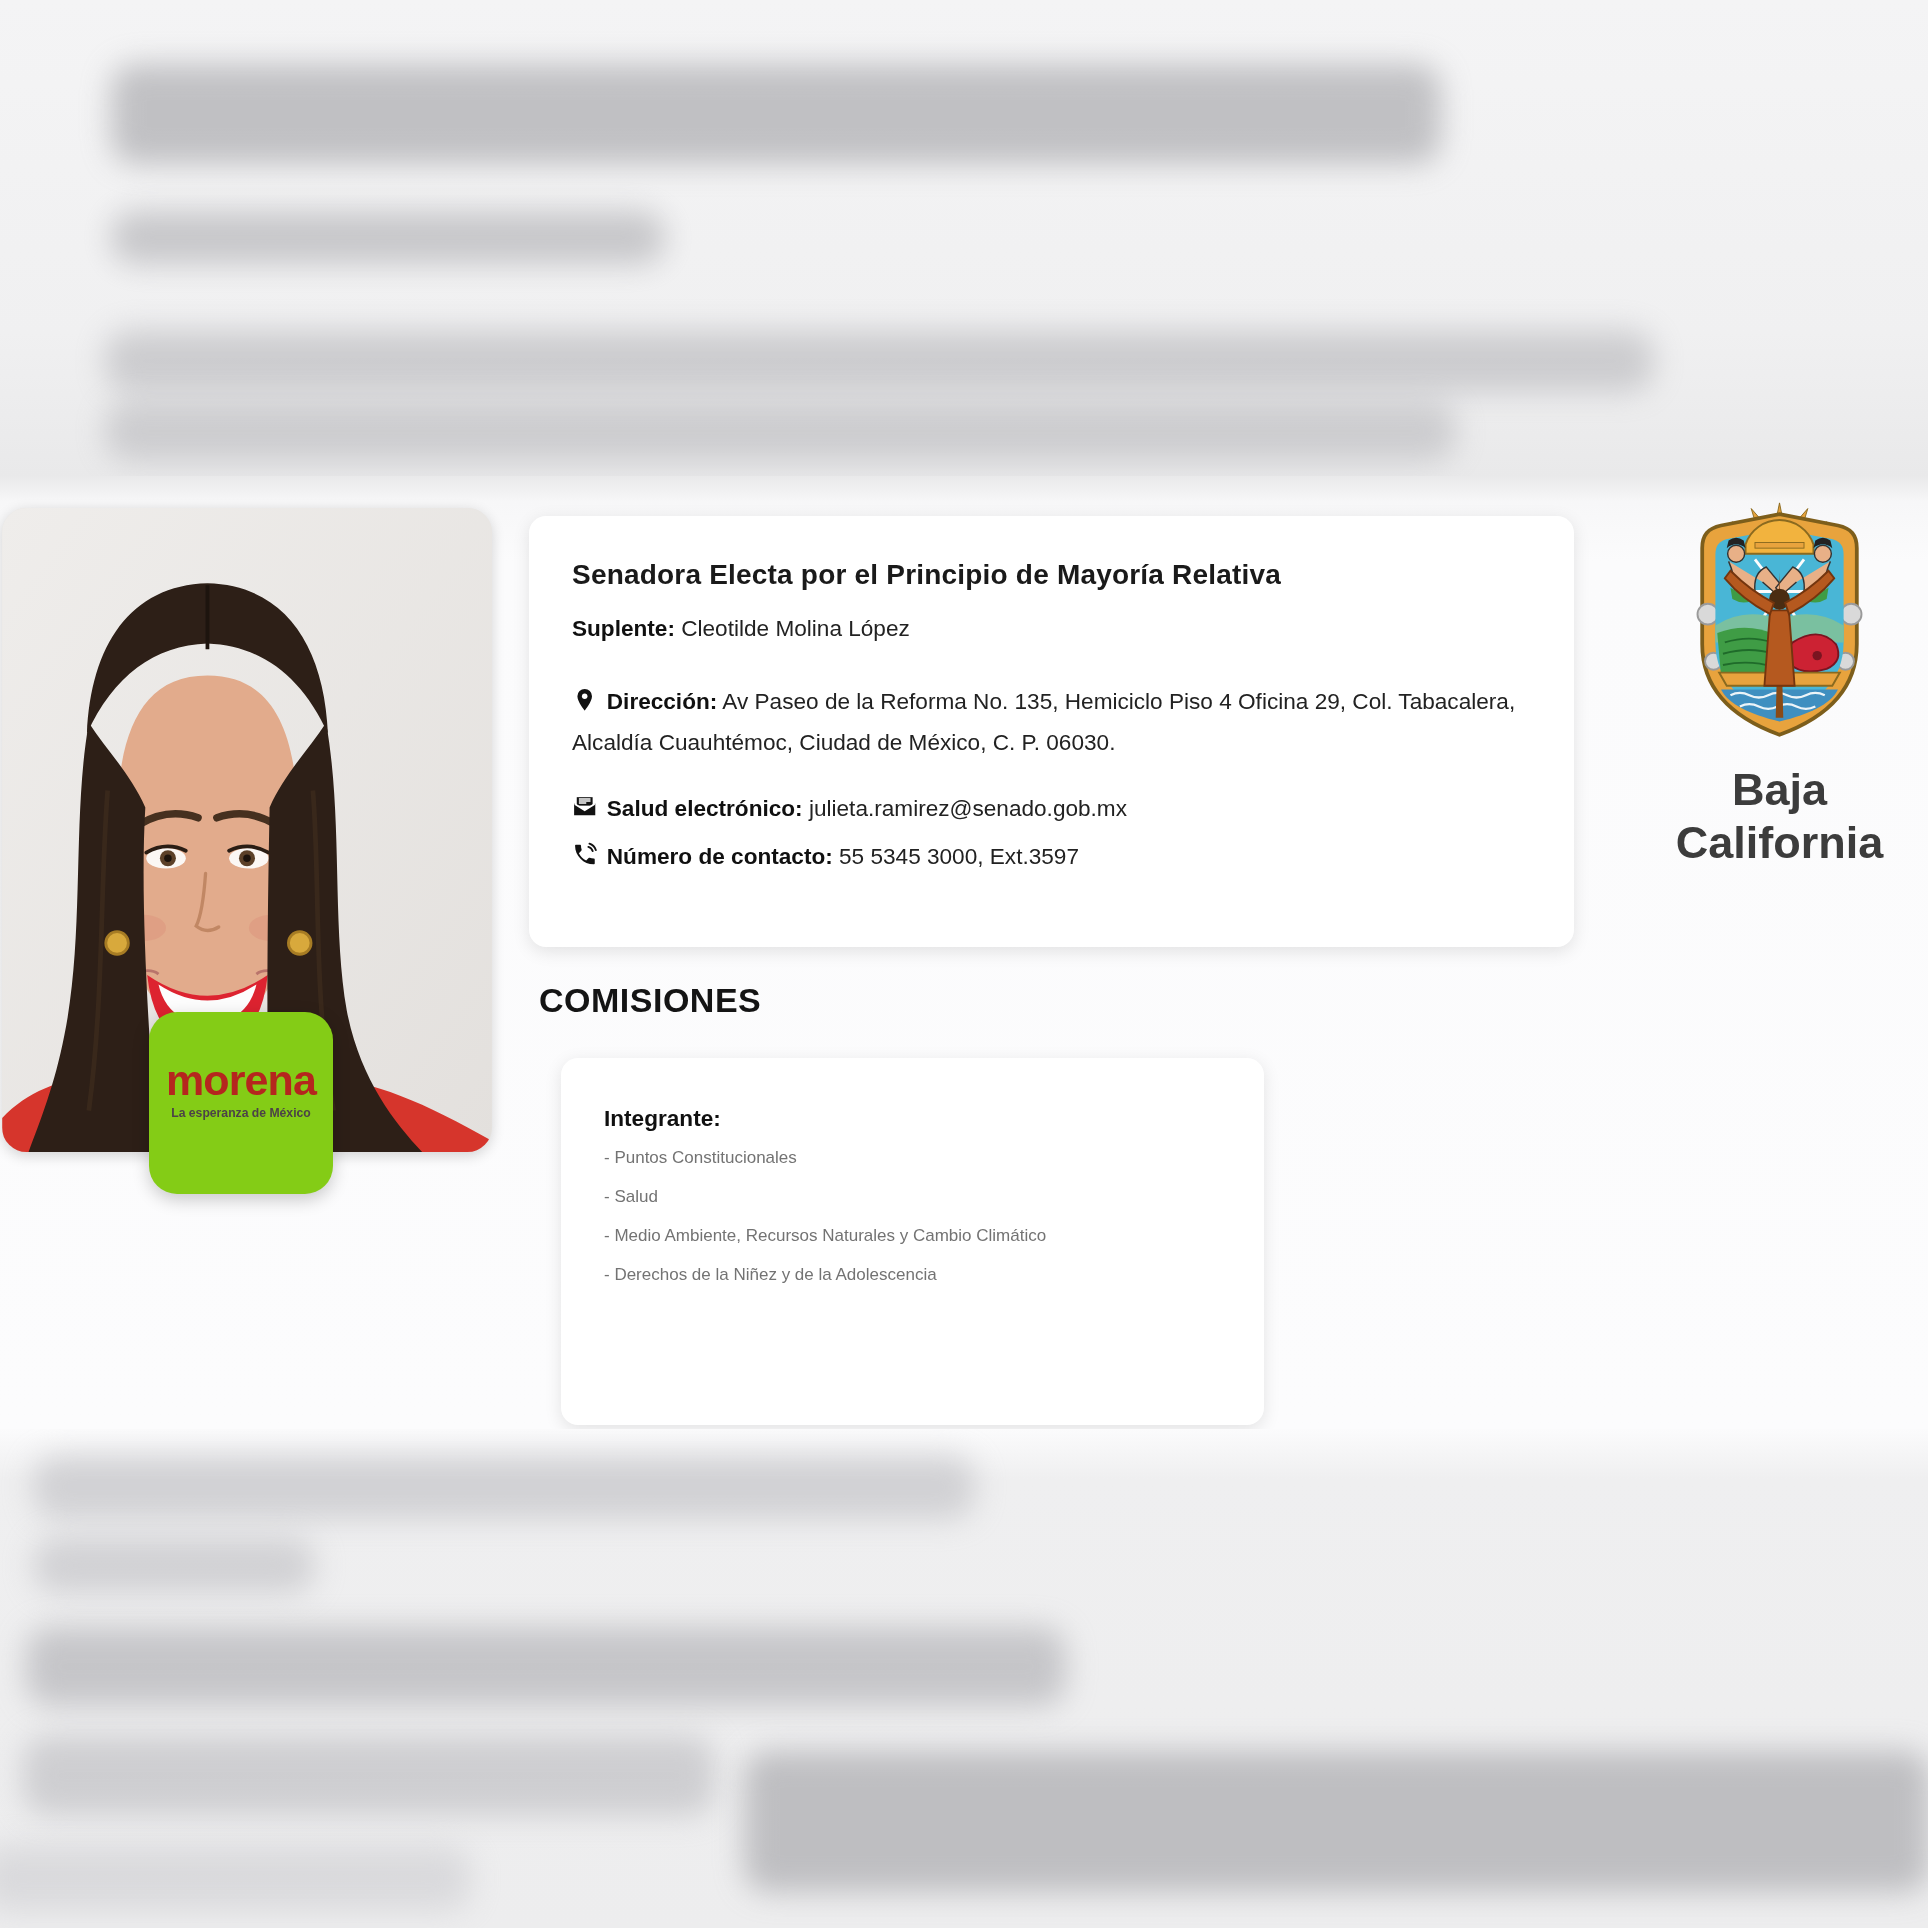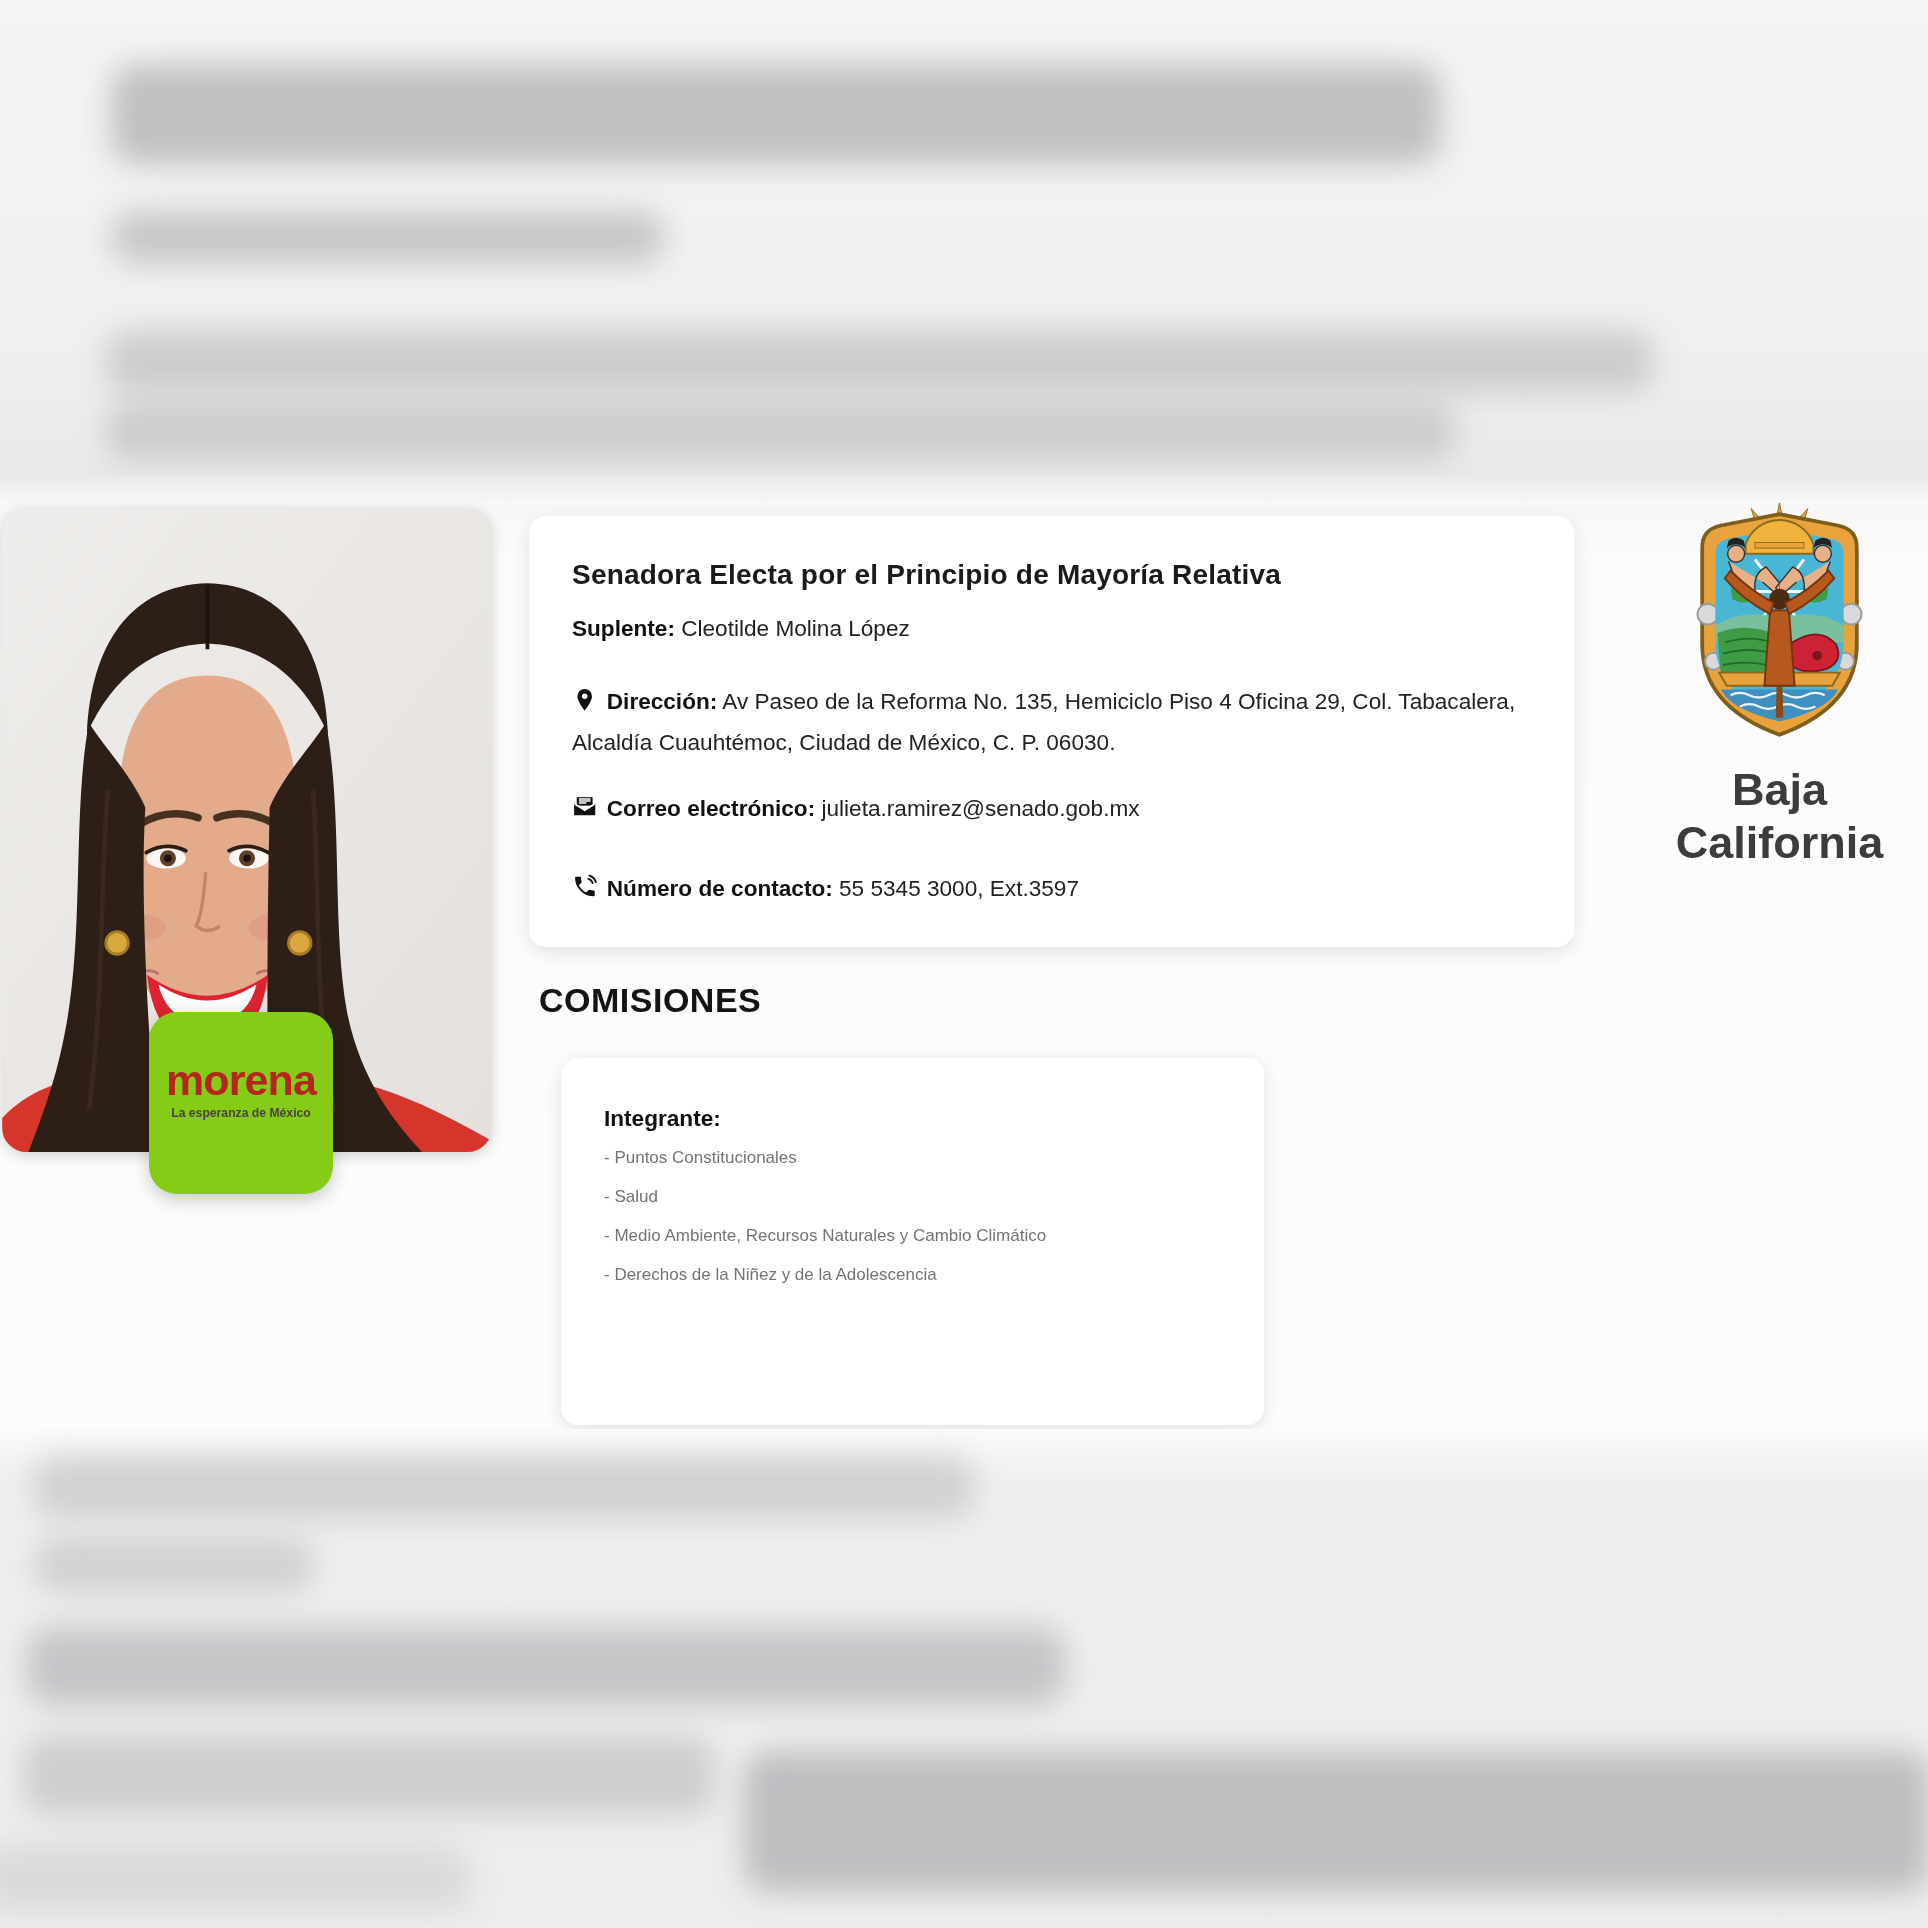--- a/index.html
+++ b/index.html
@@ -31,21 +31,21 @@
 
   
   #info-card{position:absolute;left:529px;top:516px;width:1045px;height:431px;background:var(--card-bg,#fff);
     border-radius:17px;box-shadow:0 4.7px 17px rgba(0,0,0,.10);padding:43px 14px 0 43px;color:var(--text-dark,#1a1a1a);}
   .info-title{font-size:28px;font-weight:bold;letter-spacing:0.2px;}
   .info-line{font-size:22.6px;line-height:41px;color:#222;}
   .info-line b{color:#101010;}
   .row-suplente{margin-top:17px;}
   .row-direccion{margin-top:32px;}
   .row-correo{margin-top:24.5px;}
-  .row-contacto{margin-top:39px;}
+  .row-contacto{margin-top:7px;}
   .inline-icon{display:inline-block;vertical-align:-3.8px;margin-right:9.4px;width:25.4px;height:25.4px;}
 
   
   #comisiones-heading{position:absolute;left:539px;top:981px;font-size:34px;font-weight:bold;color:#141414;letter-spacing:0.5px;}
   #comisiones-card{position:absolute;left:529px;top:1058px;width:703px;height:367px;background:var(--card-bg,#fff);
     border-radius:17px;box-shadow:0 4.7px 17px rgba(0,0,0,.10);padding:41px 36px 0 43px;margin-left:32px;}
   .com-role{font-size:22.6px;font-weight:bold;color:#101010;line-height:39px;}
   .com-item{font-size:17px;color:#737373;line-height:39px;}
 
   
@@ -142,21 +142,21 @@
         <circle cx="12" cy="8.8" r="2.6" fill="#fff"></circle>
       </svg><b>Dirección:</b><span> Av Paseo de la Reforma No. 135, Hemiciclo Piso 4 Oficina 29, Col. Tabacalera, Alcaldía Cuauhtémoc, Ciudad de México, C. P. 06030.</span>
     </div>
 
     <div class="info-line row-correo">
       <svg class="inline-icon" viewBox="0 0 24 24">
         <path d="M4.5 3h15v8h-15z" fill="#111"></path>
         <path d="M6.5 4.8h11M6.5 6.6h11M6.5 8.4h7" stroke="#fff" stroke-width="1.4"></path>
         <path d="M2 9l10 6.5L22 9v11H2z" fill="#111"></path>
         <path d="M2.6 9.4l9.4 6 9.4-6" stroke="#fff" stroke-width="1.6" fill="none"></path>
-      </svg><b>Correo electrónico:</b><span> julieta.ramirez@senado.gob.mx</span>
+      </svg><b>Salud electrónico:</b><span> julieta.ramirez@senado.gob.mx</span>
     </div>
 
     <div class="info-line row-contacto">
       <svg class="inline-icon" viewBox="0 0 24 24">
         <path d="M6.5 10.6c1.5 3 3.9 5.4 6.9 6.9l2.3-2.3c.3-.3.7-.4 1.1-.3 1.2.4 2.4.6 3.7.6.6 0 1 .5 1 1v3.6c0 .6-.4 1-1 1C10.9 21.1 2.9 13.1 2.9 3.5c0-.6.4-1 1-1h3.6c.5 0 1 .4 1 1 0 1.3.2 2.5.6 3.7.1.4 0 .8-.3 1.1l-2.3 2.3z" fill="#111"></path>
         <path d="M15.5 4.6a6 6 0 0 1 4 4M16.5 1.6a9.5 9.5 0 0 1 6 6" stroke="#111" stroke-width="1.8" fill="none" stroke-linecap="round"></path>
       </svg><b>Número de contacto:</b><span> 55 5345 3000, Ext.3597</span>
     </div>
   </div>
 

